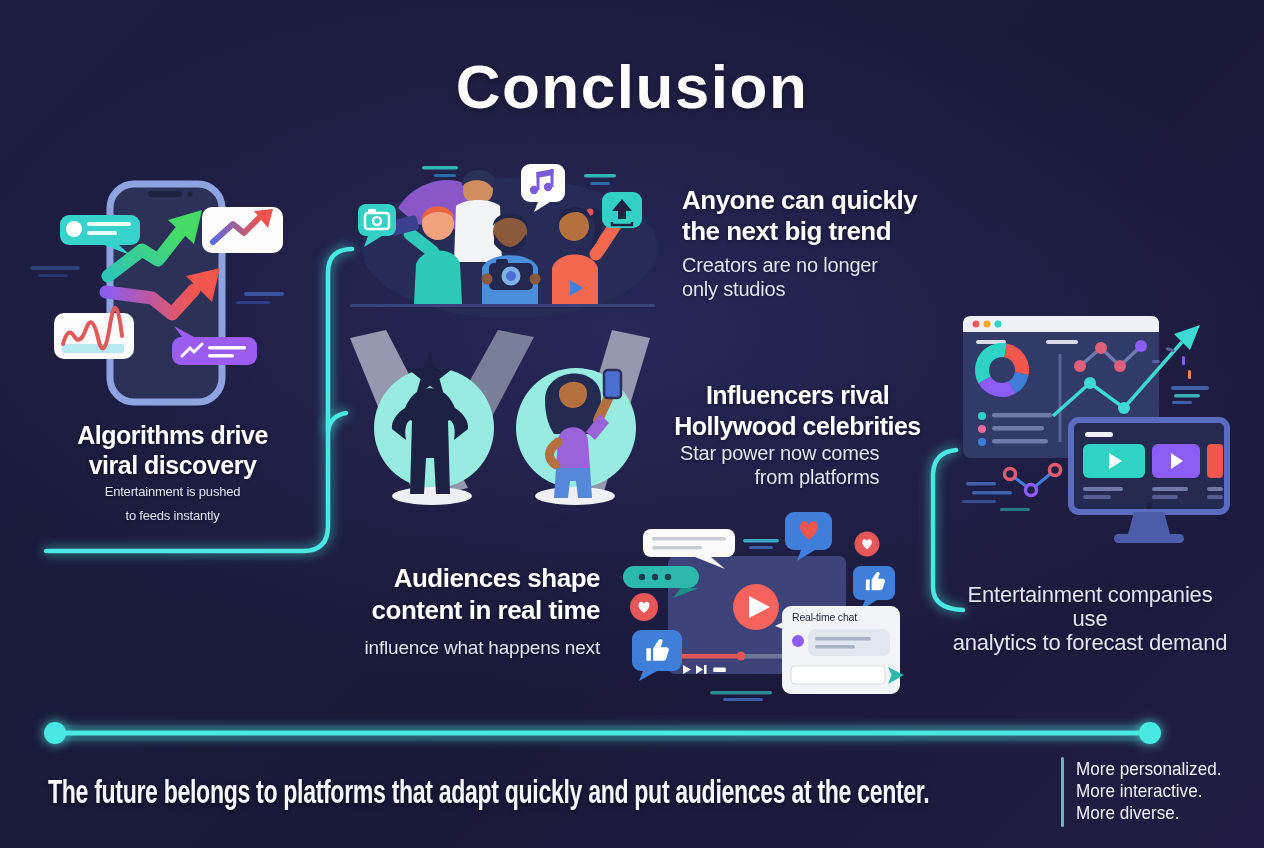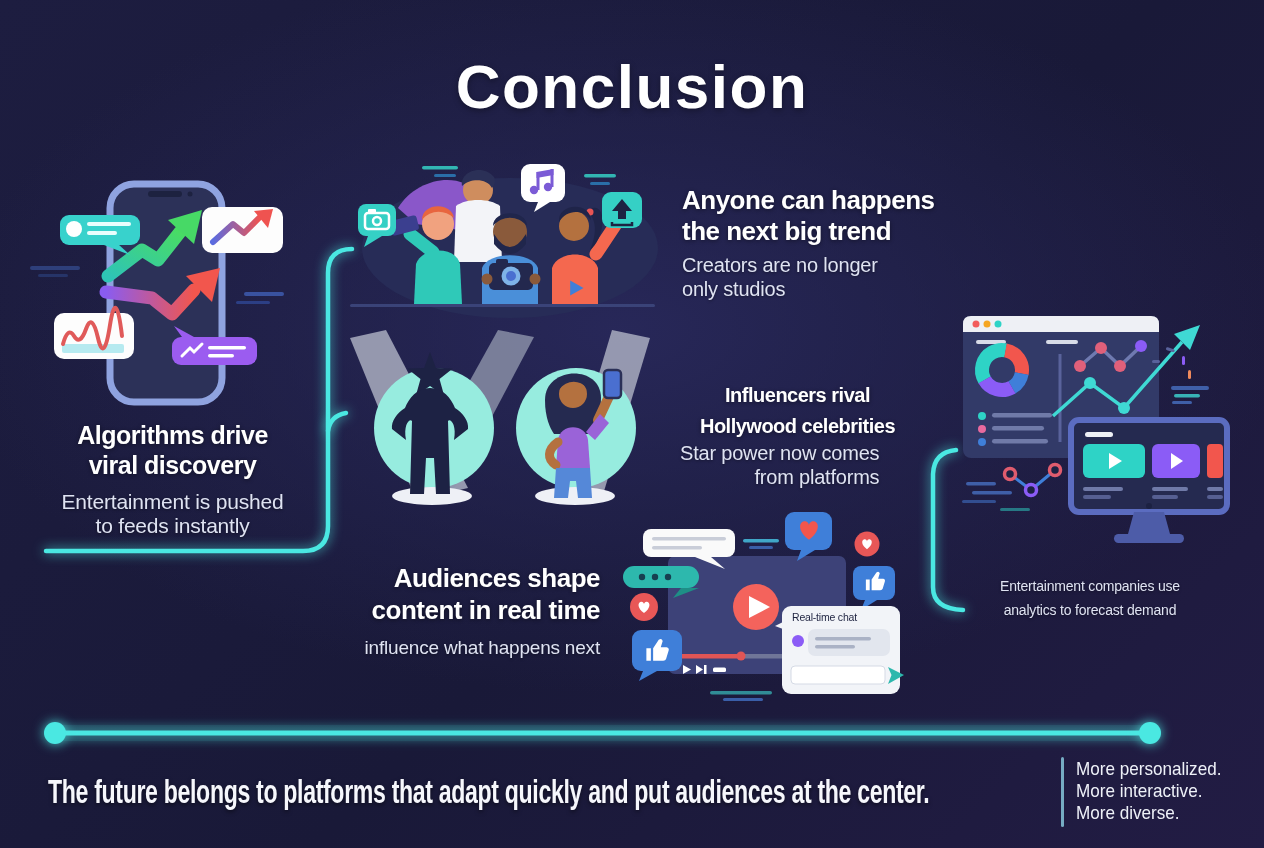--- a/index.html
+++ b/index.html
@@ -355,39 +355,39 @@
       <path d="M196 214 H226 L232 236 H190 Z" fill="#4d5ca8"></path>
       <rect x="176" y="236" width="70" height="9" rx="4.5" fill="#4d5ca8"></rect>
     </g>
   </svg>
 
   <div class="abs" style="left:20px;top:420px;width:305px;text-align:center">
     <div class="h" style="font-size:25px;line-height:30px">
       <span class="line">Algorithms drive</span>
       <span class="line">viral discovery</span>
     </div>
-    <div class="s" style="font-size:21px;line-height:24px;margin-top:10px">
+    <div class="s" style="font-size:13px;line-height:24px;">
       <span class="line">Entertainment is pushed</span>
       <span class="line">to feeds instantly</span>
     </div>
   </div>
 
   <div class="abs" style="left:682px;top:185px;width:280px;text-align:left">
     <div class="h" style="font-size:26px;line-height:31px">
-      <span class="line">Anyone can happens</span>
+      <span class="line">Anyone can quickly</span>
       <span class="line">the next big trend</span>
     </div>
     <div class="s" style="font-size:20px;line-height:24px;margin-top:6px">
       <span class="line">Creators are no longer</span>
       <span class="line">only studios</span>
     </div>
   </div>
 
   <div class="abs" style="left:650px;top:380px;width:295px;text-align:center">
-    <div class="h" style="font-size:20px;line-height:31px">
+    <div class="h" style="font-size:25px;line-height:31px">
       <span class="line">Influencers rival</span>
       <span class="line">Hollywood celebrities</span>
     </div>
   </div>
   <div class="abs" style="left:680px;top:441px;text-align:right">
     <div class="s" style="font-size:20px;line-height:24px">
       <span class="line">Star power now comes</span>
       <span class="line">from platforms</span>
     </div>
   </div>
@@ -396,21 +396,21 @@
     <div class="h" style="font-size:26px;line-height:32px">
       <span class="line">Audiences shape</span>
       <span class="line">content in real time</span>
     </div>
     <div class="s" style="font-size:19px;line-height:25px;margin-top:9px">
       <span class="line">influence what happens next</span>
     </div>
   </div>
 
   <div class="abs" style="left:950px;top:566px;width:280px;text-align:center">
-    <div class="s" style="font-size:14px;line-height:24px;margin-top:8px">
+    <div class="s" style="font-size:22px;line-height:24px;margin-top:17px">
       <span class="line">Entertainment companies use</span>
       <span class="line">analytics to forecast demand</span>
     </div>
   </div>
 
   <div class="abs footer-statement" style="left:48px;top:772px">The future belongs to platforms that adapt quickly and put audiences at the center.</div>
   <div class="abs divider" style="left:1061px;top:757px"></div>
   <div class="abs bullets" style="left:1076px;top:758px">
     <span class="line">More personalized.</span>
     <span class="line">More interactive.</span>

